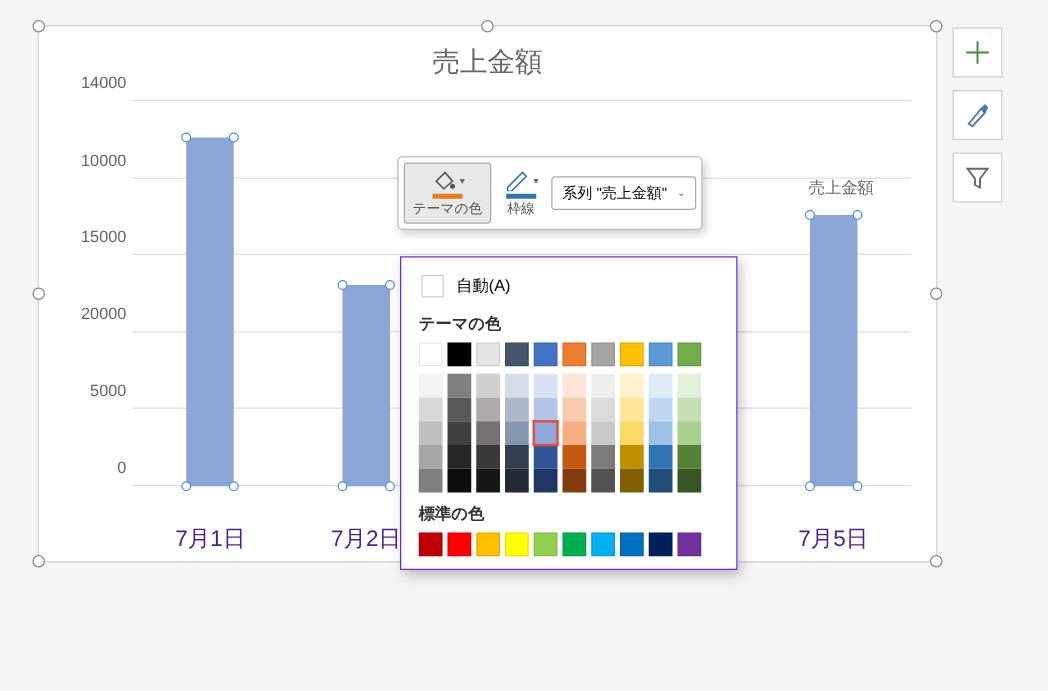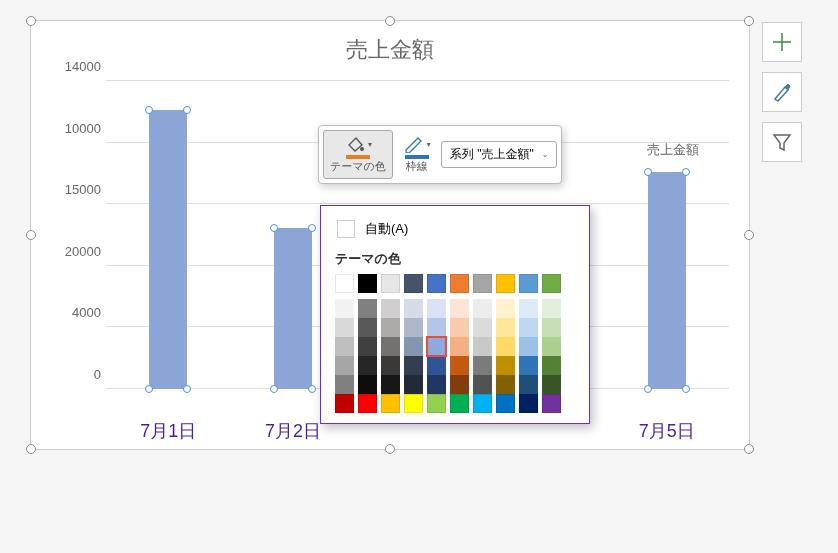--- a/index.html
+++ b/index.html
@@ -251,21 +251,21 @@
   <div class="sel-handle ml"></div>
   <div class="sel-handle mr"></div>
   <div class="sel-handle bl"></div>
   <div class="sel-handle bm"></div>
   <div class="sel-handle br"></div>
 
   <div class="chart-title">売上金額</div>
 
   <div class="y-axis">
     <span class="y-tick" style="bottom:0%">0</span>
-    <span class="y-tick" style="bottom:20%">4000</span>
+    <span class="y-tick" style="bottom:20%">5000</span>
     <span class="y-tick" style="bottom:40%">20000</span>
     <span class="y-tick" style="bottom:60%">15000</span>
     <span class="y-tick" style="bottom:80%">10000</span>
     <span class="y-tick" style="bottom:100%">14000</span>
   </div>
 
   <div class="plot-area">
     <div class="gridline" style="bottom:0%"></div>
     <div class="gridline" style="bottom:20%"></div>
     <div class="gridline" style="bottom:40%"></div>
@@ -447,20 +447,21 @@
       </div>
       <div class="swatch-col">
         <div class="swatch-tint" style="background: rgb(226, 239, 218);"></div>
         <div class="swatch-tint" style="background: rgb(198, 224, 180);"></div>
         <div class="swatch-tint" style="background: rgb(169, 208, 142);"></div>
         <div class="swatch-tint" style="background: rgb(84, 130, 53);"></div>
         <div class="swatch-tint" style="background: rgb(55, 86, 35);"></div>
       </div>
     </div>
 
+  <div class="section-title">標準の色</div>
   <div class="swatch-row" id="standard-row">
       <div class="swatch" style="background: rgb(192, 0, 0);"></div>
       <div class="swatch" style="background: rgb(255, 0, 0);"></div>
       <div class="swatch" style="background: rgb(255, 192, 0);"></div>
       <div class="swatch" style="background: rgb(255, 255, 0);"></div>
       <div class="swatch" style="background: rgb(146, 208, 80);"></div>
       <div class="swatch" style="background: rgb(0, 176, 80);"></div>
       <div class="swatch" style="background: rgb(0, 176, 240);"></div>
       <div class="swatch" style="background: rgb(0, 112, 192);"></div>
       <div class="swatch" style="background: rgb(0, 32, 96);"></div>

